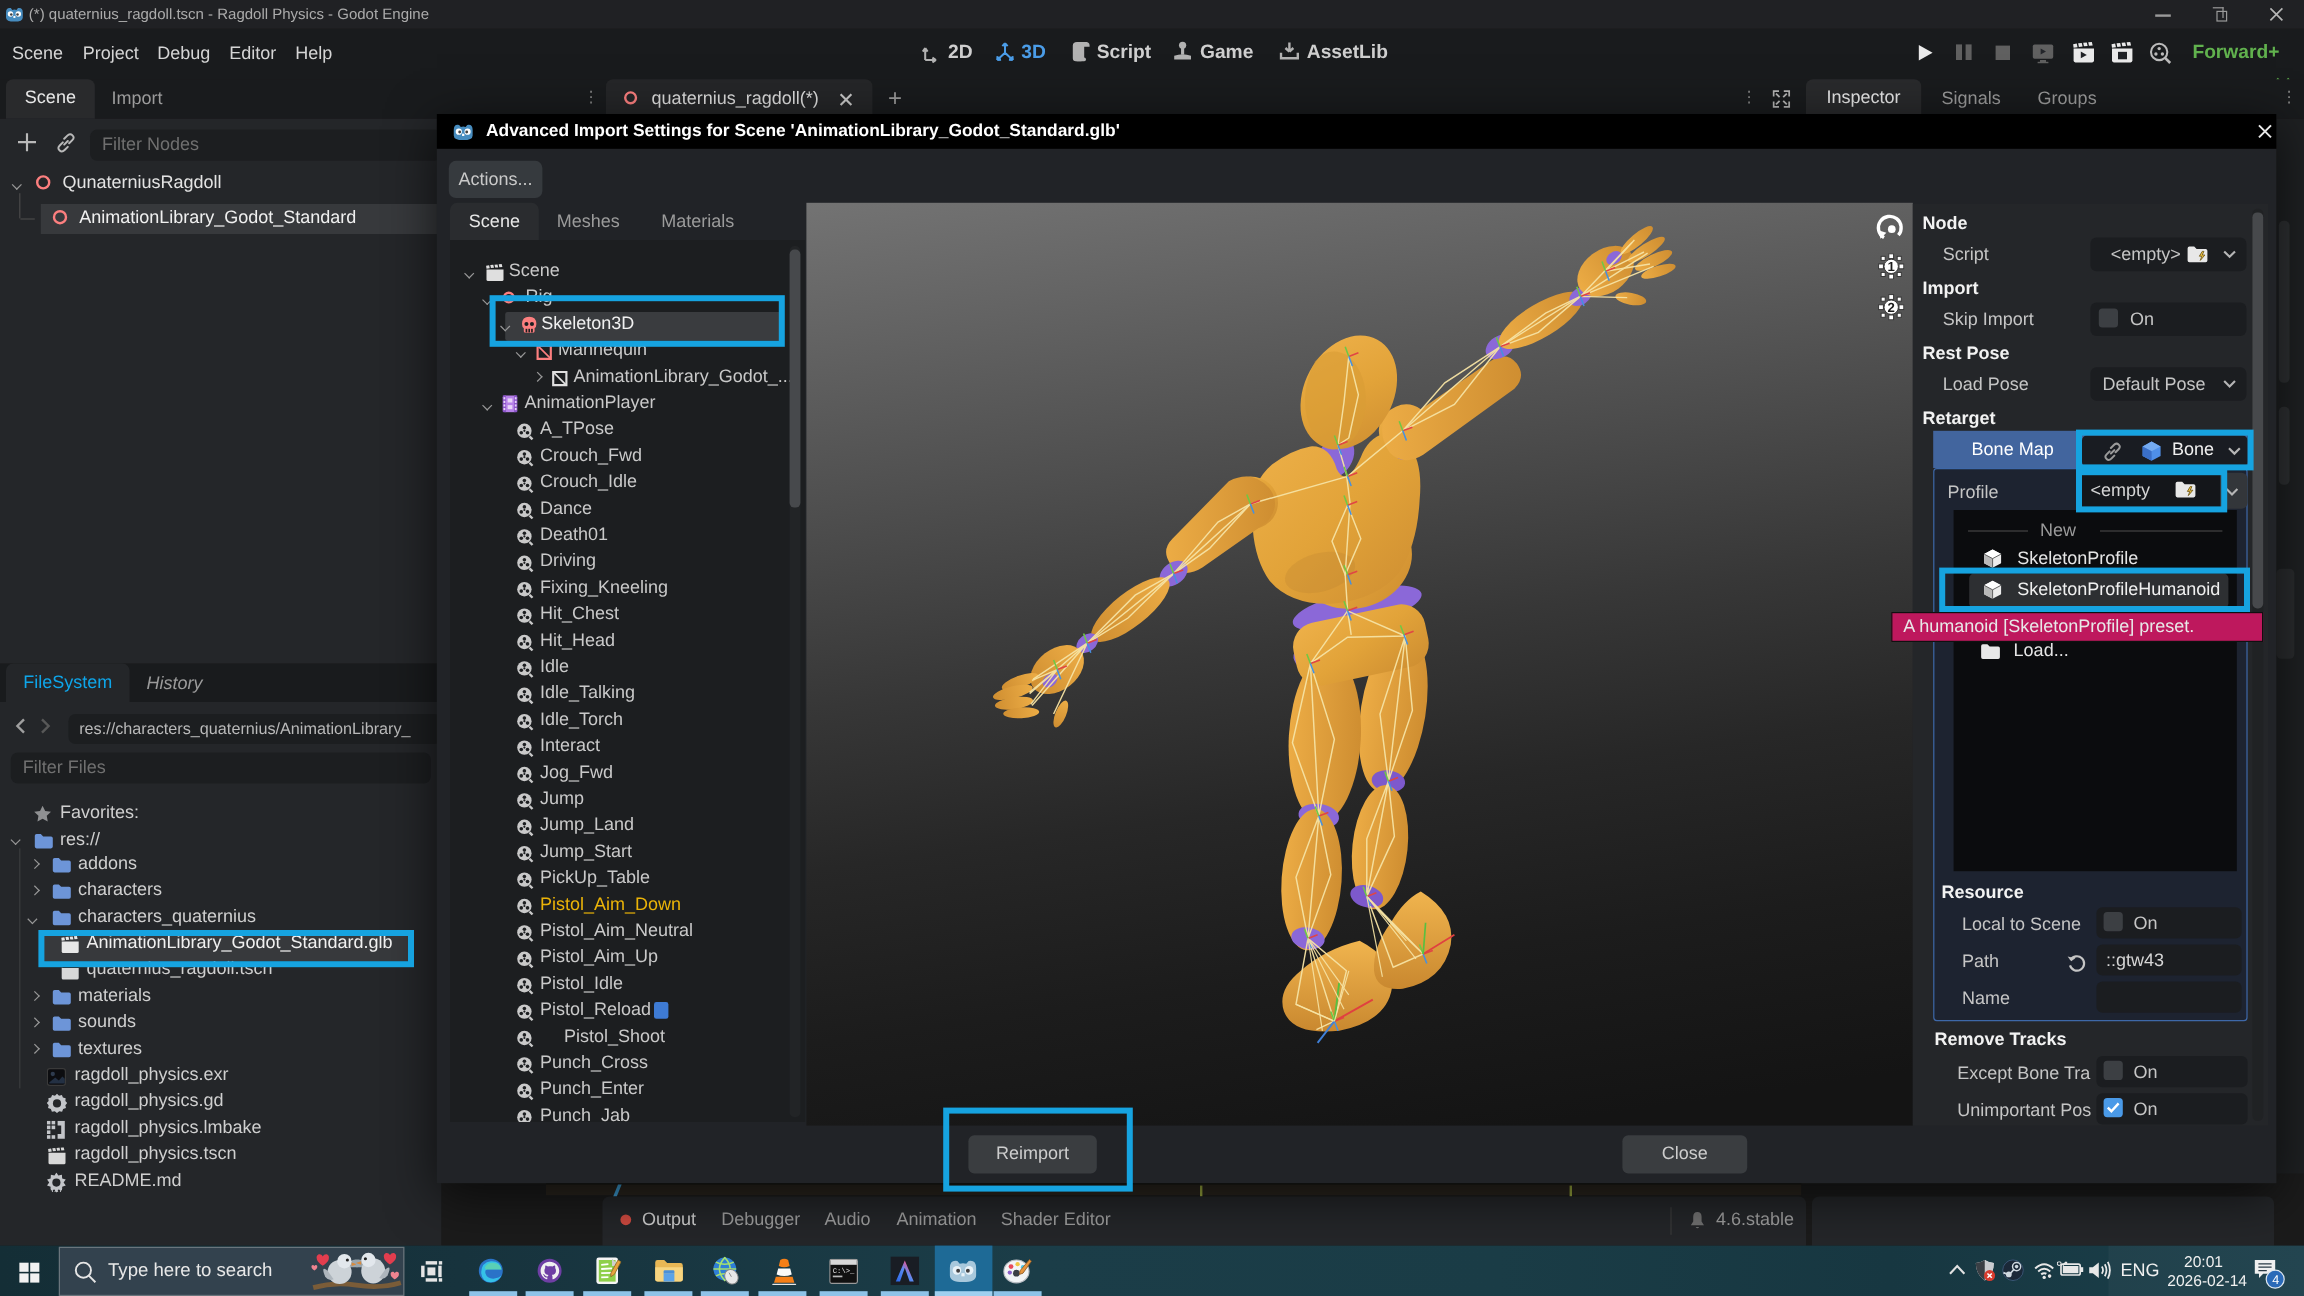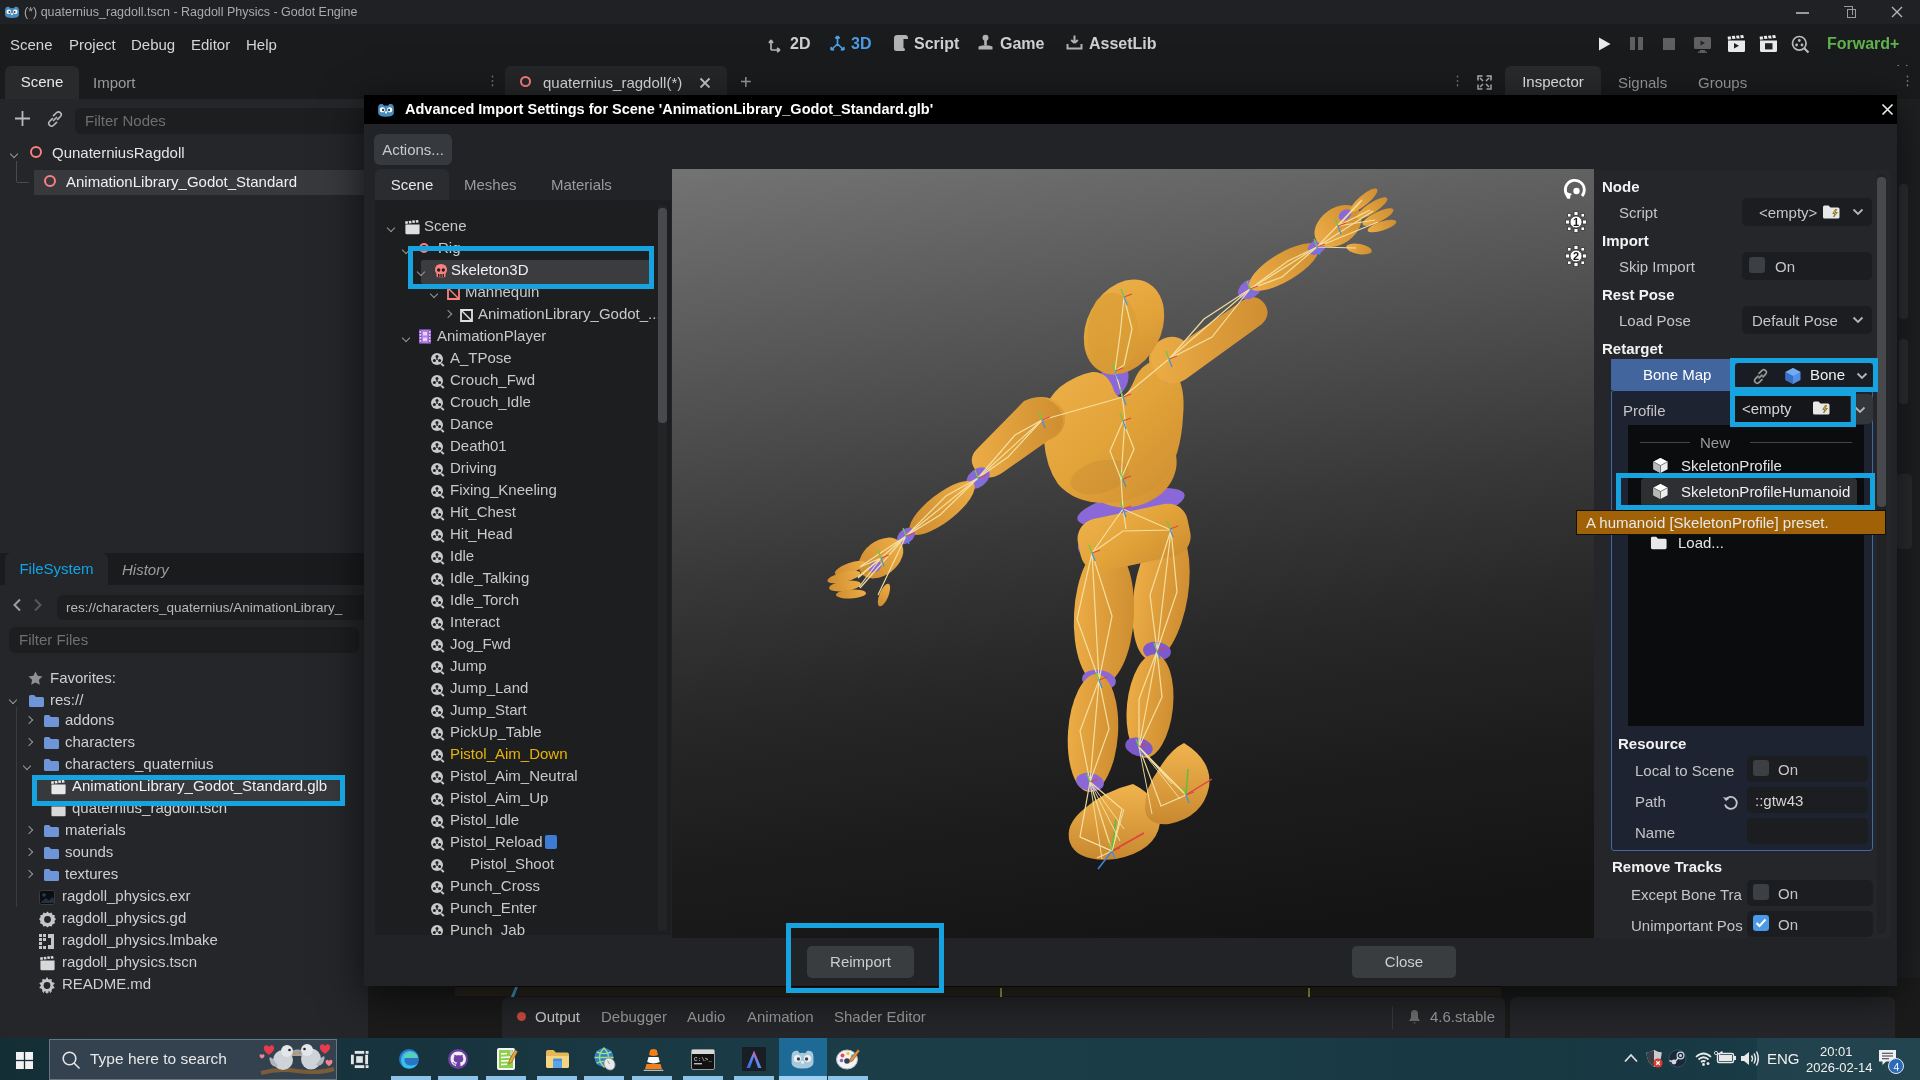--- a/index.html
+++ b/index.html
@@ -890,21 +890,21 @@
       <path d="M9 1 L16.5 5 L9 9 L1.5 5 Z" fill="#fff"></path>
       <path d="M9 9 L9 17 L1.5 13 L1.5 5 Z" fill="#b8b8b8"></path>
       <path d="M9 9 L9 17 M9 9 L1.5 5 M9 9 L16.5 5" stroke="#555" stroke-width="0.8"></path>
     </svg>
 <div class="abs lbl" style="left:53px;top:58px;color:#f0f0f0;font-size:15px;">SkeletonProfileHumanoid</div>
 <svg class="abs" style="left:22px;top:110px" width="18" height="16" viewBox="0 0 19 16">
       <path d="M1 3 Q1 1.5 2.5 1.5 L6.5 1.5 L8.5 3.5 L16 3.5 Q17.5 3.5 17.5 5 L17.5 13 Q17.5 14.5 16 14.5 L2.5 14.5 Q1 14.5 1 13 Z" fill="#e8e8e8"></path>
     </svg>
 <div class="abs lbl" style="left:50px;top:109px;color:#e5e5e5;font-size:15px;">Load...</div>
 </div>
-<div class="abs" style="left:1576px;top:510px;width:310px;height:25px;background:#a16207;border:1px solid #101010;z-index:40;color:#e8e8e8;font-size:15px;line-height:23px;padding-left:9px;">A humanoid [SkeletonProfile] preset.</div>
+<div class="abs" style="left:1576px;top:510px;width:310px;height:25px;background:#be185d;border:1px solid #101010;z-index:40;color:#e8e8e8;font-size:15px;line-height:23px;padding-left:9px;">A humanoid [SkeletonProfile] preset.</div>
 <div class="tut" style="left:408px;top:246px;width:246px;height:43px;"></div>
 <div class="tut" style="left:1730px;top:358px;width:148px;height:34px;"></div>
 <div class="tut" style="left:1730px;top:391px;width:126px;height:36px;"></div>
 <div class="tut" style="left:1616px;top:473px;width:259px;height:37px;"></div>
 <div class="tut" style="left:32px;top:775px;width:313px;height:31px;"></div>
 <div class="tut" style="left:786px;top:923px;width:158px;height:70px;"></div>
 <div class="abs" style="left:0;top:1038px;width:1920px;height:42px;background:linear-gradient(90deg,#142e36 0%,#17333d 20%,#1b3d48 45%,#1a3c46 65%,#173741 82%,#1b3f4a 100%);z-index:70;">
 <svg class="abs" style="left:16px;top:14px" width="17" height="17" viewBox="0 0 18 18">
       <rect x="0" y="0" width="8.3" height="8.3" fill="#f2f2f2"></rect>
       <rect x="9.7" y="0" width="8.3" height="8.3" fill="#f2f2f2"></rect>

